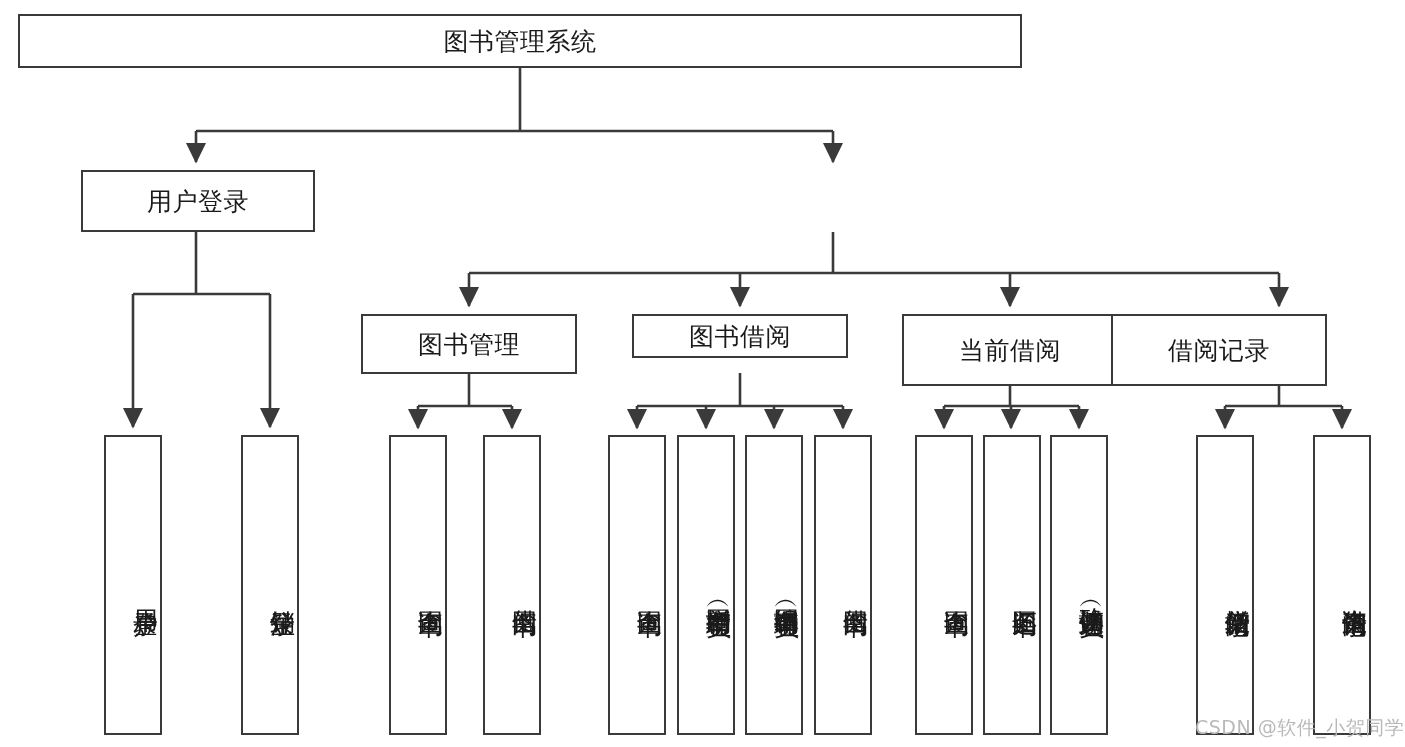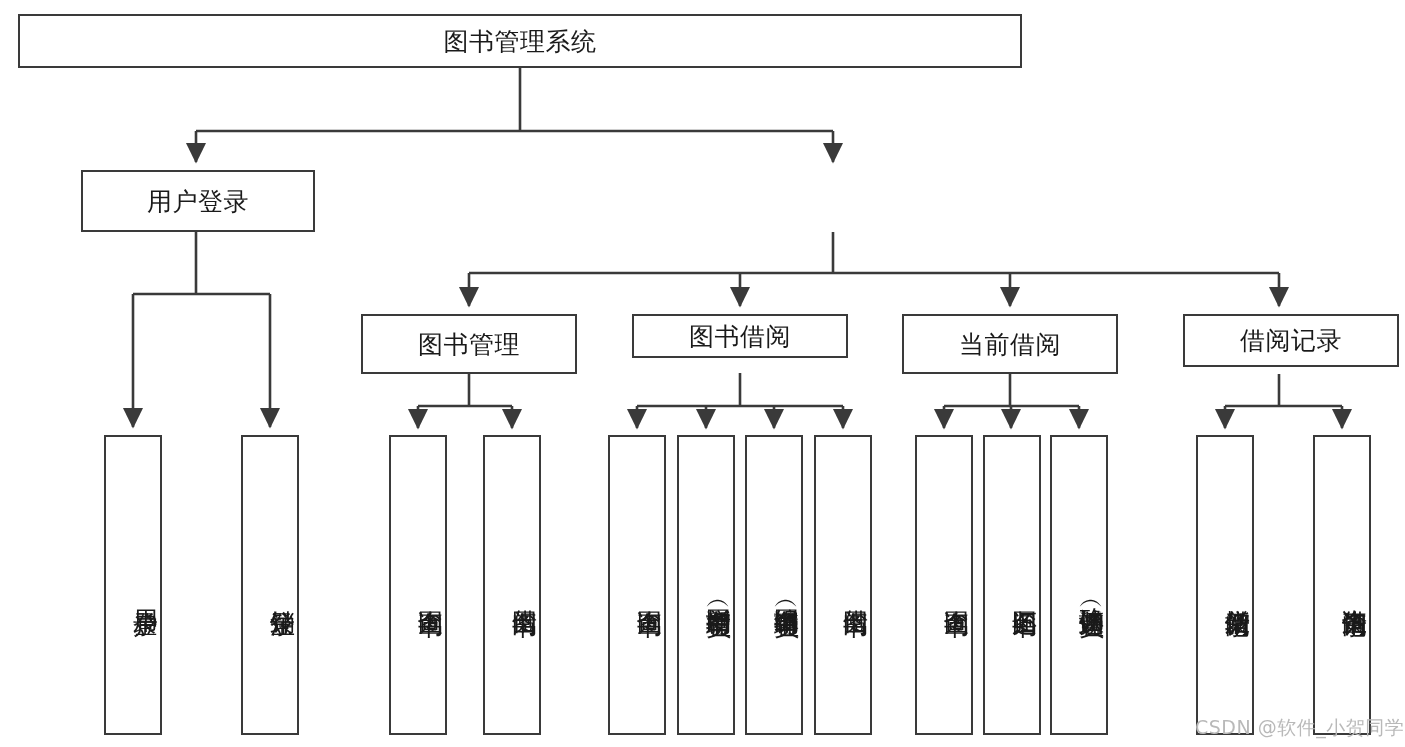--- a/index.html
+++ b/index.html
@@ -118,23 +118,23 @@
 
   <div class="node node-h" style="left:18px; top:14px; width:1004px; height:54px;">图书管理系统</div>
 
   <div class="node node-h" style="left:81px; top:170px; width:234px; height:62px;">用户登录</div>
 
 
   <div class="node node-h" style="left:361px; top:314px; width:216px; height:60px;">图书管理</div>
 
   <div class="node node-h" style="left:632px; top:314px; width:216px; height:44px;">图书借阅</div>
 
-  <div class="node node-h" style="left:902px; top:314px; width:216px; height:60px;">当前借阅</div>
+  <div class="node node-h" style="left:902px; top:314px; width:216px; height:72px;">当前借阅</div>
 
-  <div class="node node-h" style="left:1183px; top:314px; width:216px; height:53px;">借阅记录</div>
+  <div class="node node-h" style="left:1111px; top:314px; width:216px; height:72px;">借阅记录</div>
 
   <div class="node node-v" style="left:104px; top:435px; width:58px; height:300px;">用户登录</div>
 
   <div class="node node-v" style="left:241px; top:435px; width:58px; height:300px;">注销登录</div>
 
   <div class="node node-v" style="left:389px; top:435px; width:58px; height:300px;">查询图书</div>
 
   <div class="node node-v" style="left:483px; top:435px; width:58px; height:300px;">借阅图书</div>
 
   <div class="node node-v" style="left:608px; top:435px; width:58px; height:300px;">查询图书</div>

